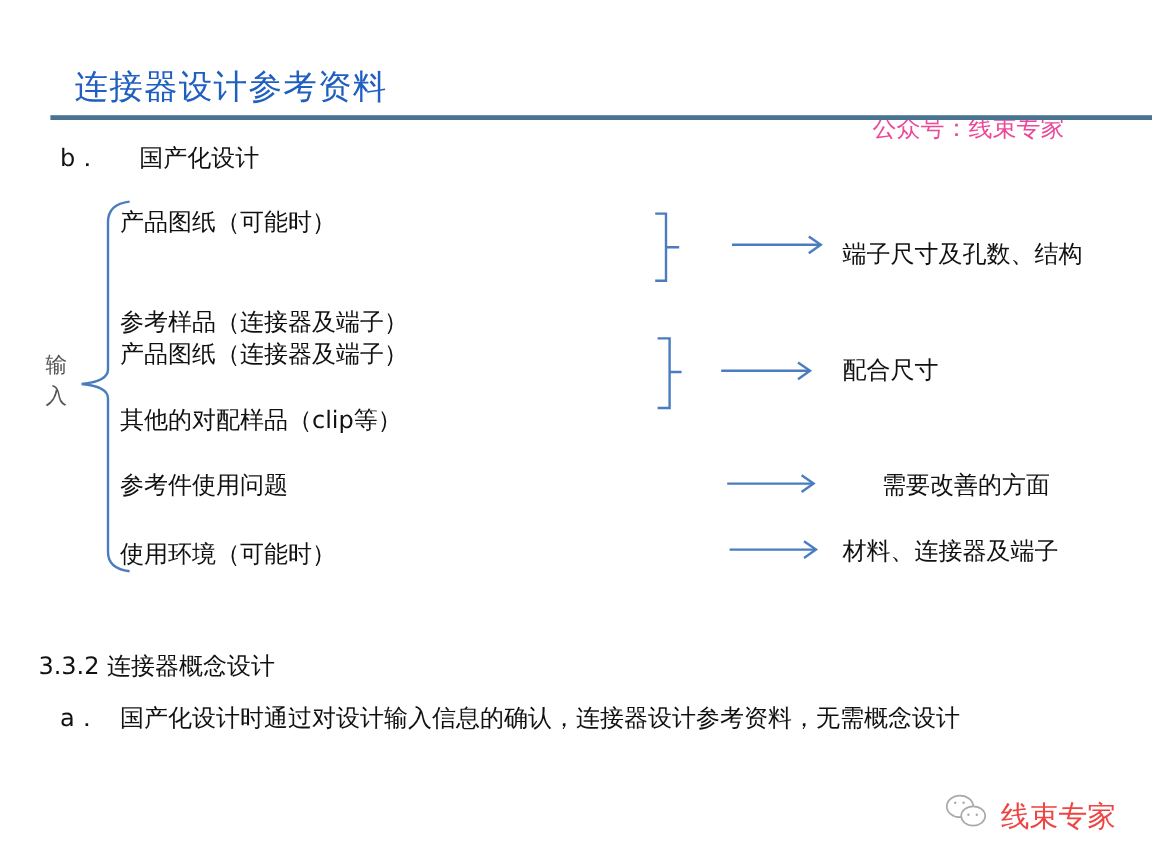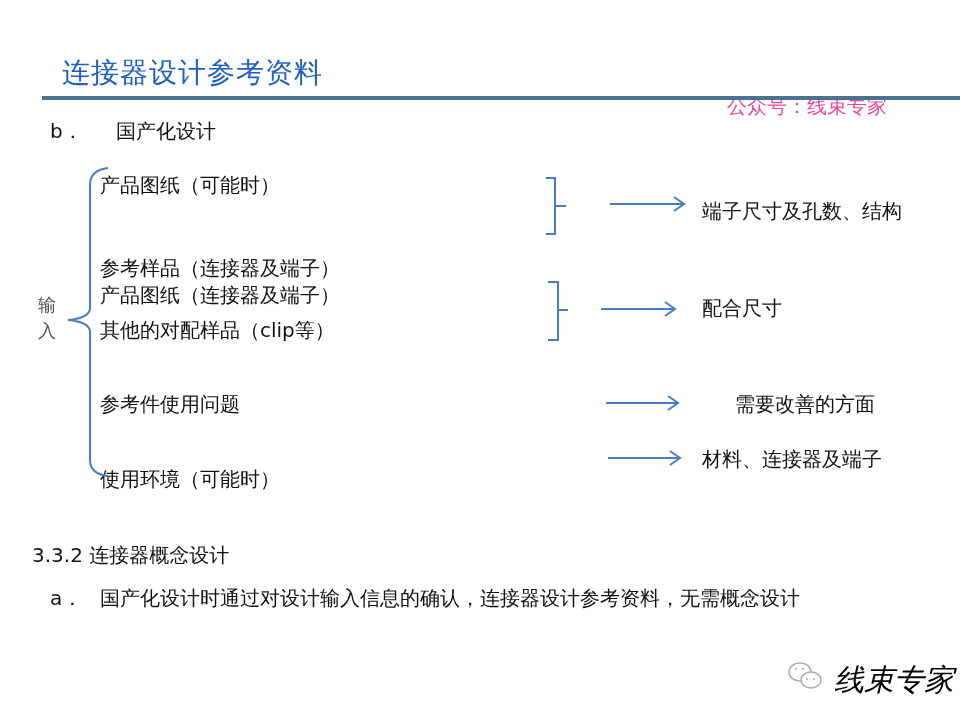--- a/index.html
+++ b/index.html
@@ -7,41 +7,41 @@
       width: 960px; height: 720px; background: #ffffff; position: relative; overflow: hidden;
       font-family: "DejaVu Sans", "Liberation Sans", sans-serif; color: #111;
     }
     .abs { position: absolute; white-space: nowrap; }
     .title { left: 62px; top: 54px; font-size: 28px; color: #1f5fbf; letter-spacing: 1px; }
     .account { left: 727px; top: 52px; font-size: 20px; color: #ec4899; margin-top: 41px; }
     .rule { left: 42px; top: 96px; width: 918px; height: 4px; background: #4a7292; }
     .body-text { font-size: 20px; color: #111; }
     .input-label { font-size: 18px; color: #555; line-height: 26px; }
     .diagram svg { position: absolute; left: 0; top: 0; }
-    .watermark { left: 786px; top: 660px; display: flex; align-items: center; gap: 8px; color: #000000; font-size: 30px; font-style: italic; }
+    .watermark { left: 786px; top: 660px; display: flex; align-items: center; gap: 8px; color: #ef4444; font-size: 24px; }
   </style>
 </head>
 <body>
 
 <div class="abs title">连接器设计参考资料</div>
 <div class="abs account">公众号：线束专家</div>
 <div class="abs rule"></div>
 
 <div class="abs body-text" style="left:50px; top:118px;">b．</div>
 <div class="abs body-text" style="left:116px; top:118px;font-family:Liberation Mono, monospace;">国产化设计</div>
 
 <div class="abs input-label" style="left:38px; top:292px;">输</div>
 <div class="abs input-label" style="left:38px; top:318px;">入</div>
 
 <div class="abs body-text" style="left:100px; top:172px;text-align:center;">产品图纸（可能时）</div>
 <div class="abs body-text" style="left:100px; top:227px;margin-top:28px;">参考样品（连接器及端子）</div>
 <div class="abs body-text" style="left:100px; top:282px;">产品图纸（连接器及端子）</div>
-<div class="abs body-text" style="left:100px; top:317px;">其他的对配样品（clip等）</div>
+<div class="abs body-text" style="left:100px; top:337px;">其他的对配样品（clip等）</div>
 <div class="abs body-text" style="left:100px; top:391px;">参考件使用问题</div>
-<div class="abs body-text" style="left:100px; top:466px;">使用环境（可能时）</div>
+<div class="abs body-text" style="left:100px; top:448px;">使用环境（可能时）</div>
 
 <div class="abs body-text" style="left:702px; top:198px;text-align:center;">端子尺寸及孔数、结构</div>
 <div class="abs body-text" style="left:702px; top:295px;">配合尺寸</div>
 <div class="abs body-text" style="left:702px; top:391px;margin-left:33px;">需要改善的方面</div>
 <div class="abs body-text" style="left:702px; top:446px;">材料、连接器及端子</div>
 
 <div class="abs diagram" style="left:0; top:0; width:960px; height:720px;">
   <svg width="960" height="720" viewBox="0 0 960 720">
 
     <path d="M108,168 Q90,170 90,185 L90,308 Q90,318 68,320 Q90,322 90,332 L90,460 Q90,474 108,476" fill="none" stroke="#4a7cc0" stroke-width="2"></path>

